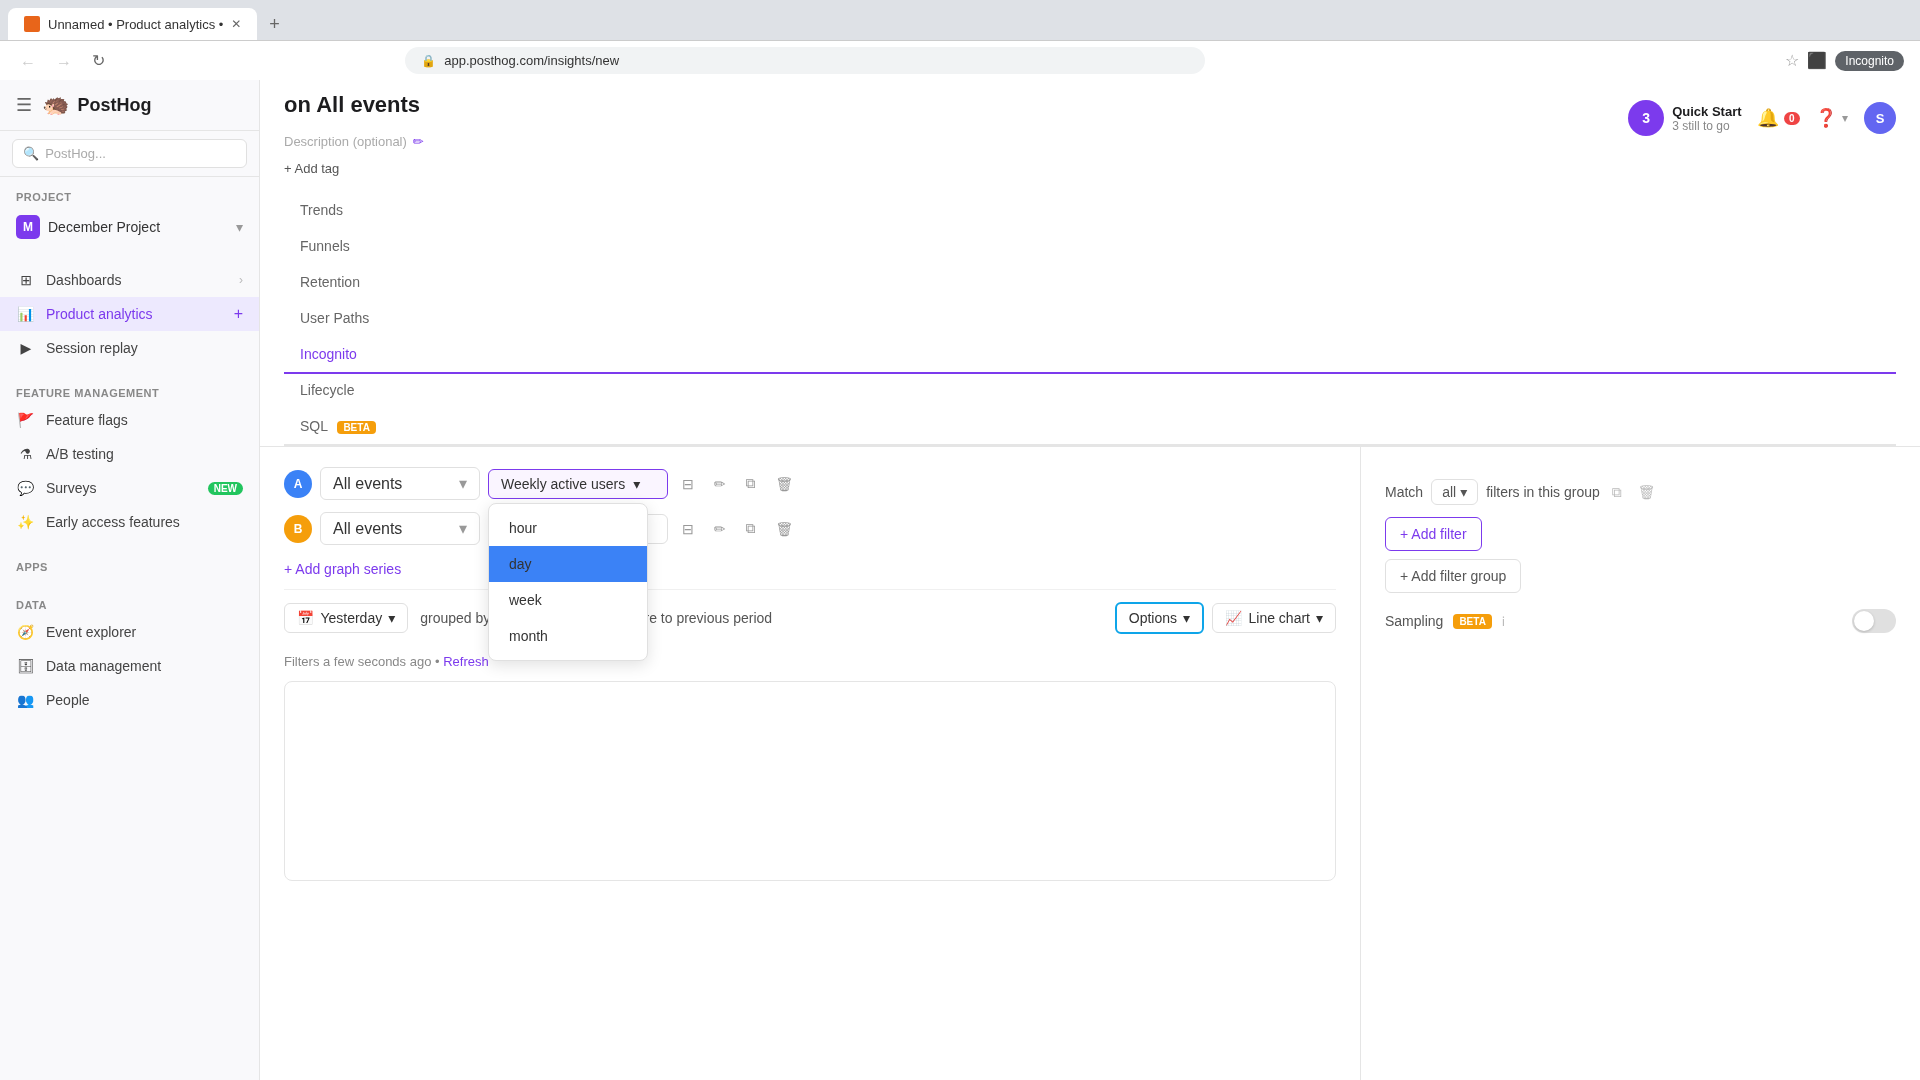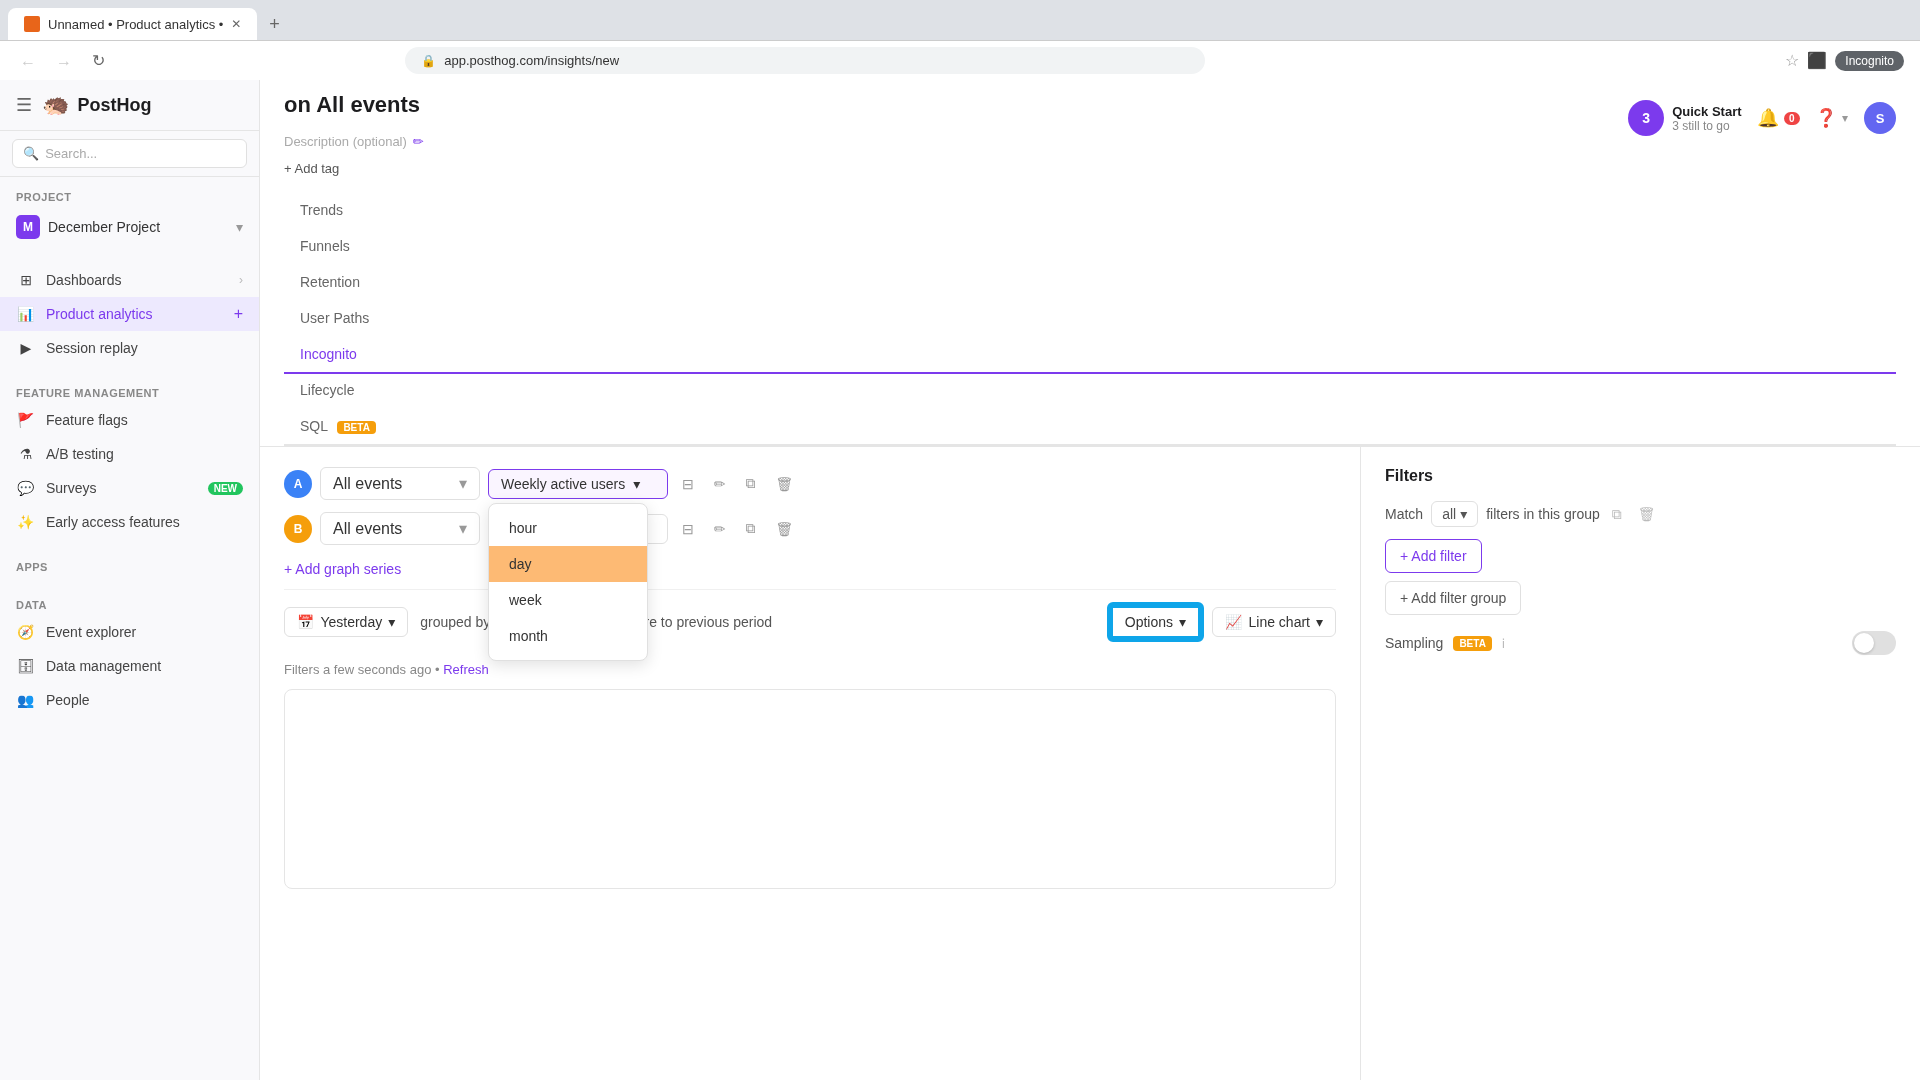--- a/index.html
+++ b/index.html
@@ -73,31 +73,31 @@
     .metric-select { background: white; border: 1px solid #e0e0e0; border-radius: 6px; padding: 6px 12px; font-size: 14px; color: #333; display: flex; align-items: center; gap: 8px; cursor: pointer; min-width: 180px; }
     .metric-select.highlighted { border-color: #7c3aed; background: #faf5ff; }
     .icon-btn { background: none; border: none; color: #999; cursor: pointer; padding: 6px; font-size: 14px; }
 
     .add-series-btn { display: flex; align-items: center; gap: 6px; color: #7c3aed; font-size: 14px; cursor: pointer; padding: 4px 0; margin-top: 4px; }
 
     
     .dropdown-container { position: relative; }
     .dropdown-menu { position: absolute; top: calc(100% + 4px); left: 0; background: white; border: 1px solid #e0e0e0; border-radius: 8px; box-shadow: 0 4px 16px rgba(0,0,0,0.12); z-index: 100; min-width: 160px; padding: 6px 0; }
     .dropdown-item { padding: 10px 20px; font-size: 14px; color: #333; cursor: pointer; transition: background 0.1s; }
-    .dropdown-item.hovered { background: #fdba74; }
+    .dropdown-item.hovered { background: #3b82f6; }
 
     
     .bottom-bar { display: flex; align-items: center; gap: 12px; padding: 12px 0; border-top: 1px solid #f0f0f0; margin-top: 8px; }
     .date-select { background: white; border: 1px solid #e0e0e0; border-radius: 6px; padding: 6px 12px; font-size: 14px; color: #333; display: flex; align-items: center; gap: 6px; cursor: pointer; }
     .grouped-by { color: #555; font-size: 14px; }
     .hour-select { background: white; border: 1px solid #7c3aed; border-radius: 6px; padding: 6px 10px; font-size: 14px; color: #333; display: flex; align-items: center; gap: 4px; cursor: pointer; }
     .compare-wrap { display: flex; align-items: center; gap: 8px; font-size: 14px; color: #555; }
     .checkbox { width: 16px; height: 16px; border: 2px solid #ccc; border-radius: 3px; flex-shrink: 0; }
     .right-controls { margin-left: auto; display: flex; gap: 8px; align-items: center; }
-    .options-btn { background: white; border: 6px solid #0ea5e9; border-radius: 6px; padding: 6px 12px; font-size: 14px; color: #333; display: flex; align-items: center; gap: 6px; cursor: pointer; }
+    .options-btn { background: white; border: 2px solid #0ea5e9; border-radius: 6px; padding: 6px 12px; font-size: 14px; color: #333; display: flex; align-items: center; gap: 6px; cursor: pointer; }
     .chart-btn { background: white; border: 1px solid #e0e0e0; border-radius: 6px; padding: 6px 12px; font-size: 14px; color: #333; display: flex; align-items: center; gap: 6px; cursor: pointer; }
 
     .computed-text { font-size: 13px; color: #888; padding: 8px 0; }
     .refresh-link { color: #7c3aed; cursor: pointer; }
 
     
     .filters-panel { width: 560px; padding: 20px 24px; border-left: 1px solid #e5e5e5; background: white; overflow-y: auto; flex-shrink: 0; }
     .filters-title { font-size: 16px; font-weight: 600; color: #1d1d1f; margin-bottom: 16px; }
     .filter-row { display: flex; align-items: center; justify-content: space-between; padding: 10px 12px; background: #fafafa; border: 1px solid #e5e5e5; border-radius: 8px; margin-bottom: 12px; }
     .filter-label { font-size: 14px; color: #333; display: flex; align-items: center; gap: 8px; }
@@ -159,21 +159,21 @@
     <div class="sidebar-header">
       <span class="hamburger">☰</span>
       <div class="posthog-logo">
         <span style="font-size:22px;">🦔</span>
         <span class="logo-text">PostHog</span>
       </div>
     </div>
     <div class="sidebar-search">
       <div class="search-input-wrap">
         <span class="search-icon">🔍</span>
-        <span class="search-text">Search...</span>
+        <span class="search-text">PostHog...</span>
       </div>
     </div>
 
     <div class="sidebar-section">
       <div class="section-label">PROJECT</div>
       <div class="project-item">
         <div class="project-avatar">M</div>
         <span class="project-name">December Project</span>
         <span class="project-arrow">▾</span>
       </div>
@@ -366,21 +366,20 @@
         <div class="computed-text">
           <span>Filters a few seconds ago</span>
           <span>•</span>
           <span class="refresh-link">Refresh</span>
         </div>
 
         <div class="chart-area"></div>
       </div>
 
       <div class="filters-panel">
-        <div class="filters-title">Filters</div>
 
 
         <div class="match-row">
           <span>Match</span>
           <div class="match-select">
             <span>all</span>
             <span>▾</span>
           </div>
           <span class="filters-in-group">filters in this group</span>
           <button class="icon-btn-sm">⧉</button>

